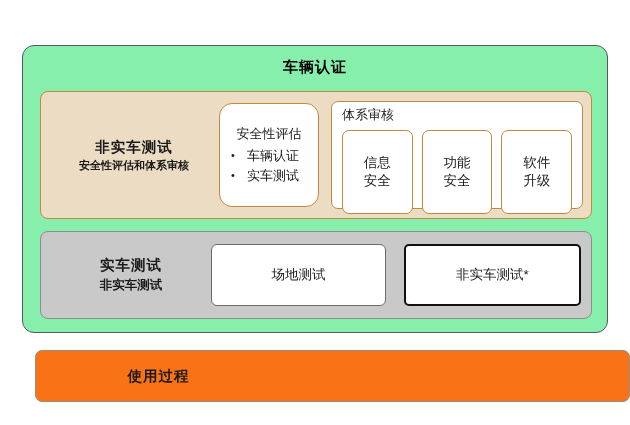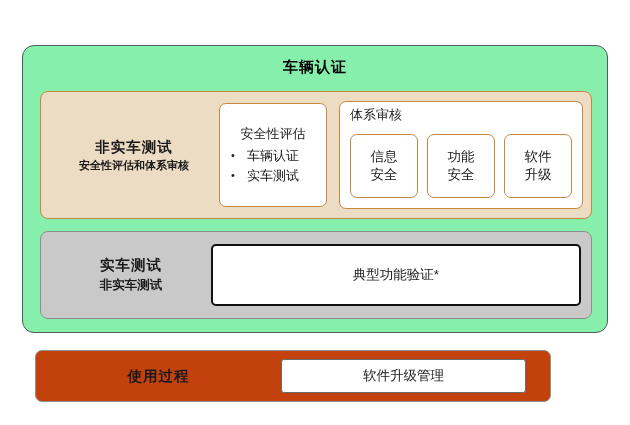--- a/index.html
+++ b/index.html
@@ -68,26 +68,26 @@
   }
   #nonrealtest-label .sub {
     font-size: 11px;
     font-weight: bold;
     display: block;
     text-align: center;
   }
 
   
   #safety-assessment-box {
-    width: 108px;
+    width: 100px;
     height: 104px;
     flex: none;
     box-sizing: border-box;
     border: 1.5px solid #c4883f;
-    border-radius: 7px;
+    border-radius: 13px;
     background: #ffffff;
     display: flex;
     flex-direction: column;
     justify-content: center;
     padding: 0 4px;
   }
   #safety-assessment-box .sa-title {
     text-align: center;
     font-size: 13px;
     margin-bottom: 3px;
@@ -128,21 +128,21 @@
   }
   #system-audit-items {
     flex: 1;
     display: flex;
     align-items: center;
     justify-content: space-around;
     gap: 9px;
   }
   .audit-box {
     flex: 1;
-    height: 64px;
+    height: 84px;
     box-sizing: border-box;
     border: 1.5px solid #c4883f;
     border-radius: 7px;
     background: #ffffff;
     display: flex;
     align-items: center;
     justify-content: center;
     text-align: center;
     font-size: 13.5px;
     line-height: 1.35;
@@ -202,26 +202,26 @@
   .realtest-box.emphasis {
     border: 2.5px solid #111111;
     border-radius: 5px;
   }
 
   
   #usage-bar {
     position: absolute;
     left: 35px;
     top: 350px;
-    width: 516px;
+    width: 595px;
     height: 52px;
     box-sizing: border-box;
     border: 1.5px solid #909090;
     border-radius: 7px;
-    background: #c2410c;
+    background: #f97316;
     display: flex;
     align-items: center;
   }
   #usage-label {
     width: 245px;
     flex: none;
     text-align: center;
     font-size: 14.5px;
     font-weight: bold;
     letter-spacing: 1px;
@@ -294,24 +294,24 @@
   </div>
 
   <div id="realtest-band">
 
     <div id="realtest-label">
       <span class="main">实车测试</span>
       <span class="sub">非实车测试</span>
     </div>
 
     <div id="realtest-items">
-      <div class="realtest-box emphasis">典型功能验证*</div>
+      <div class="realtest-box">场地测试</div>
+      <div class="realtest-box emphasis">非实车测试*</div>
     </div>
   </div>
 
 </div>
 
 <div id="usage-bar">
   <div id="usage-label">使用过程</div>
-  <div id="usage-item-box">软件升级管理</div>
 </div>
 
 <div id="bottom-caption"></div>
 
 </body></html>

